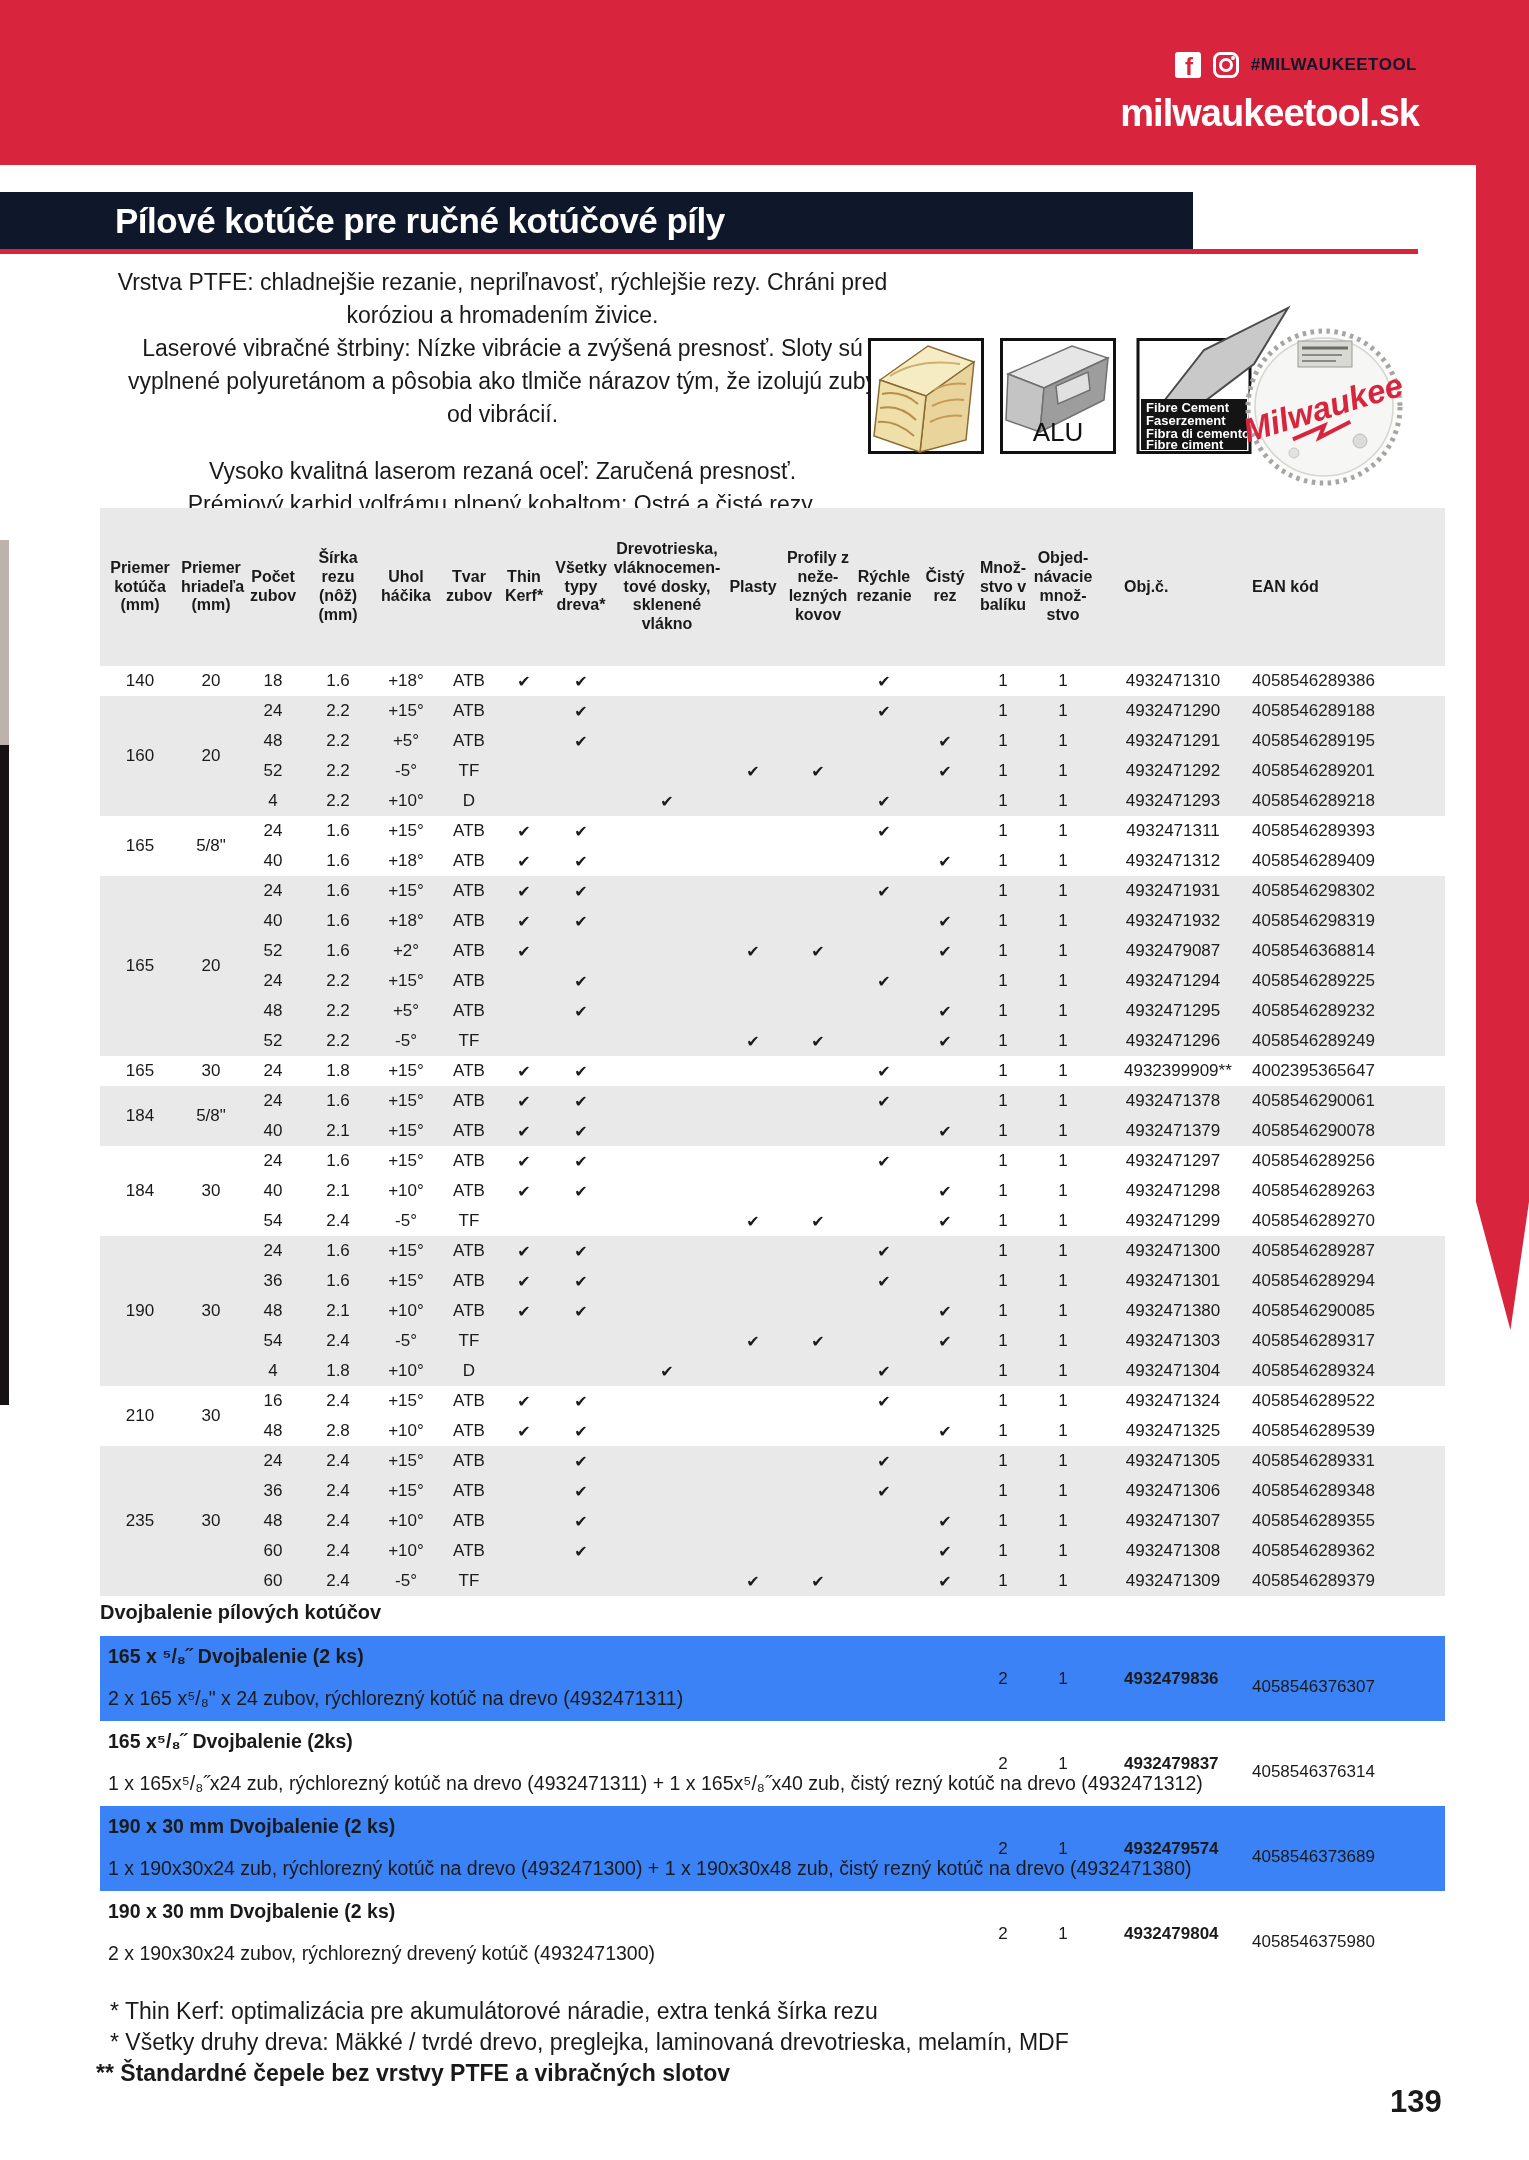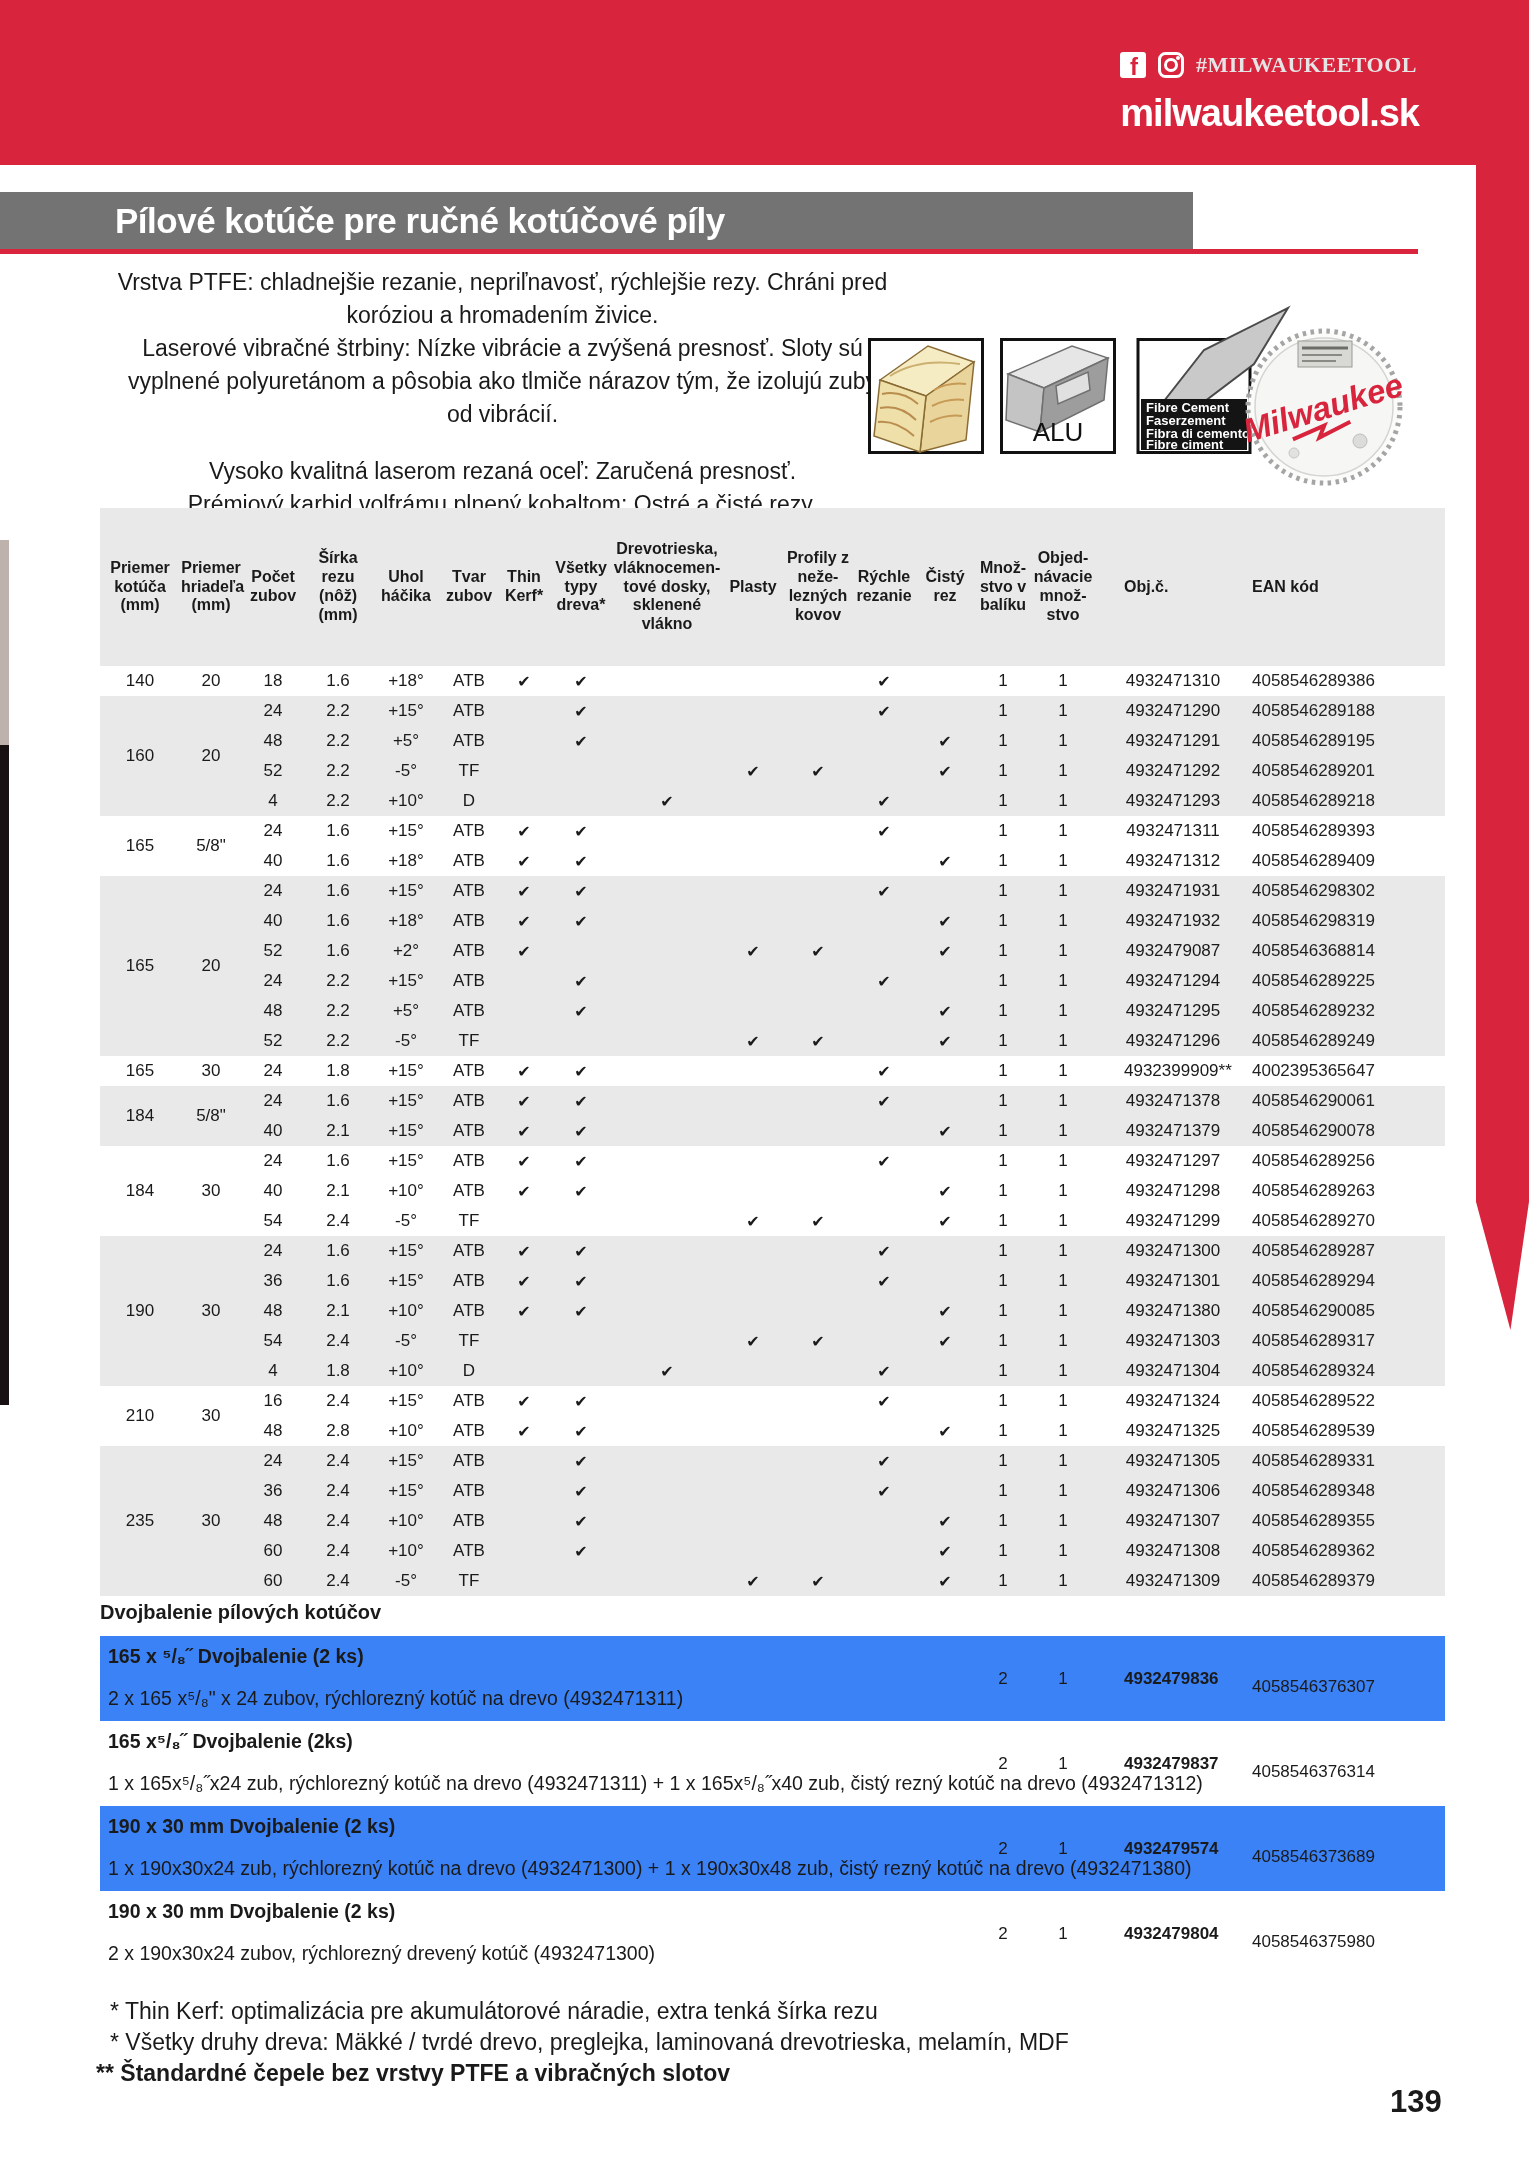--- a/index.html
+++ b/index.html
@@ -2,31 +2,31 @@
 <html><head>
 <meta charset="utf-8">
 <style>
   html,body{margin:0;padding:0;background:#fff;}
   body{font-family:"Liberation Sans","DejaVu Sans",sans-serif;color:#1a1a1a;}
   #page{position:relative;width:1529px;height:2160px;background:#fff;overflow:hidden;}
 
   
   #topbar{position:absolute;left:0;top:0;width:1529px;height:165px;background:#d8243c;}
   #social-row{position:absolute;top:52px;right:112px;display:flex;align-items:center;gap:12px;}
-  #hashtag{color:#e5e5e5;font-weight:bold;font-size:22px;letter-spacing:.5px;font-family:Liberation Serif, serif;}
+  #hashtag{color:#0f172a;font-weight:bold;font-size:17px;letter-spacing:.5px;}
   #site-name{position:absolute;top:92px;right:110px;color:#fff;font-weight:bold;font-size:38px;letter-spacing:-1px;}
 
   
   #side-tab{position:absolute;left:1476px;top:163px;width:53px;height:1167px;background:#d8243c;
     clip-path:polygon(0 0,100% 0,100% 89%,65% 100%,0 89%);}
   #side-tab-label{position:absolute;bottom:190px;left:50%;transform:translateX(-50%) rotate(180deg);
     writing-mode:vertical-rl;color:#fff;font-weight:bold;font-size:20px;letter-spacing:.5px;white-space:nowrap;}
 
   
-  #title-banner{position:absolute;left:0;top:192px;width:1193px;height:57px;background:#737373;}
+  #title-banner{position:absolute;left:0;top:192px;width:1193px;height:57px;background:#0f172a;}
   #page-title{padding-left:115px;line-height:57px;color:#fff;font-weight:bold;font-size:35px;letter-spacing:-.5px;white-space:nowrap;}
   #title-underline{position:absolute;left:0;top:249px;width:1418px;height:5px;background:#d8243c;}
 
   
   #intro{position:absolute;left:115px;top:266px;width:775px;text-align:center;}
   #intro p{margin:0;font-size:23px;line-height:33px;}
   #intro p.gap{margin-top:24px;}
 
   
   .picto{position:absolute;}

